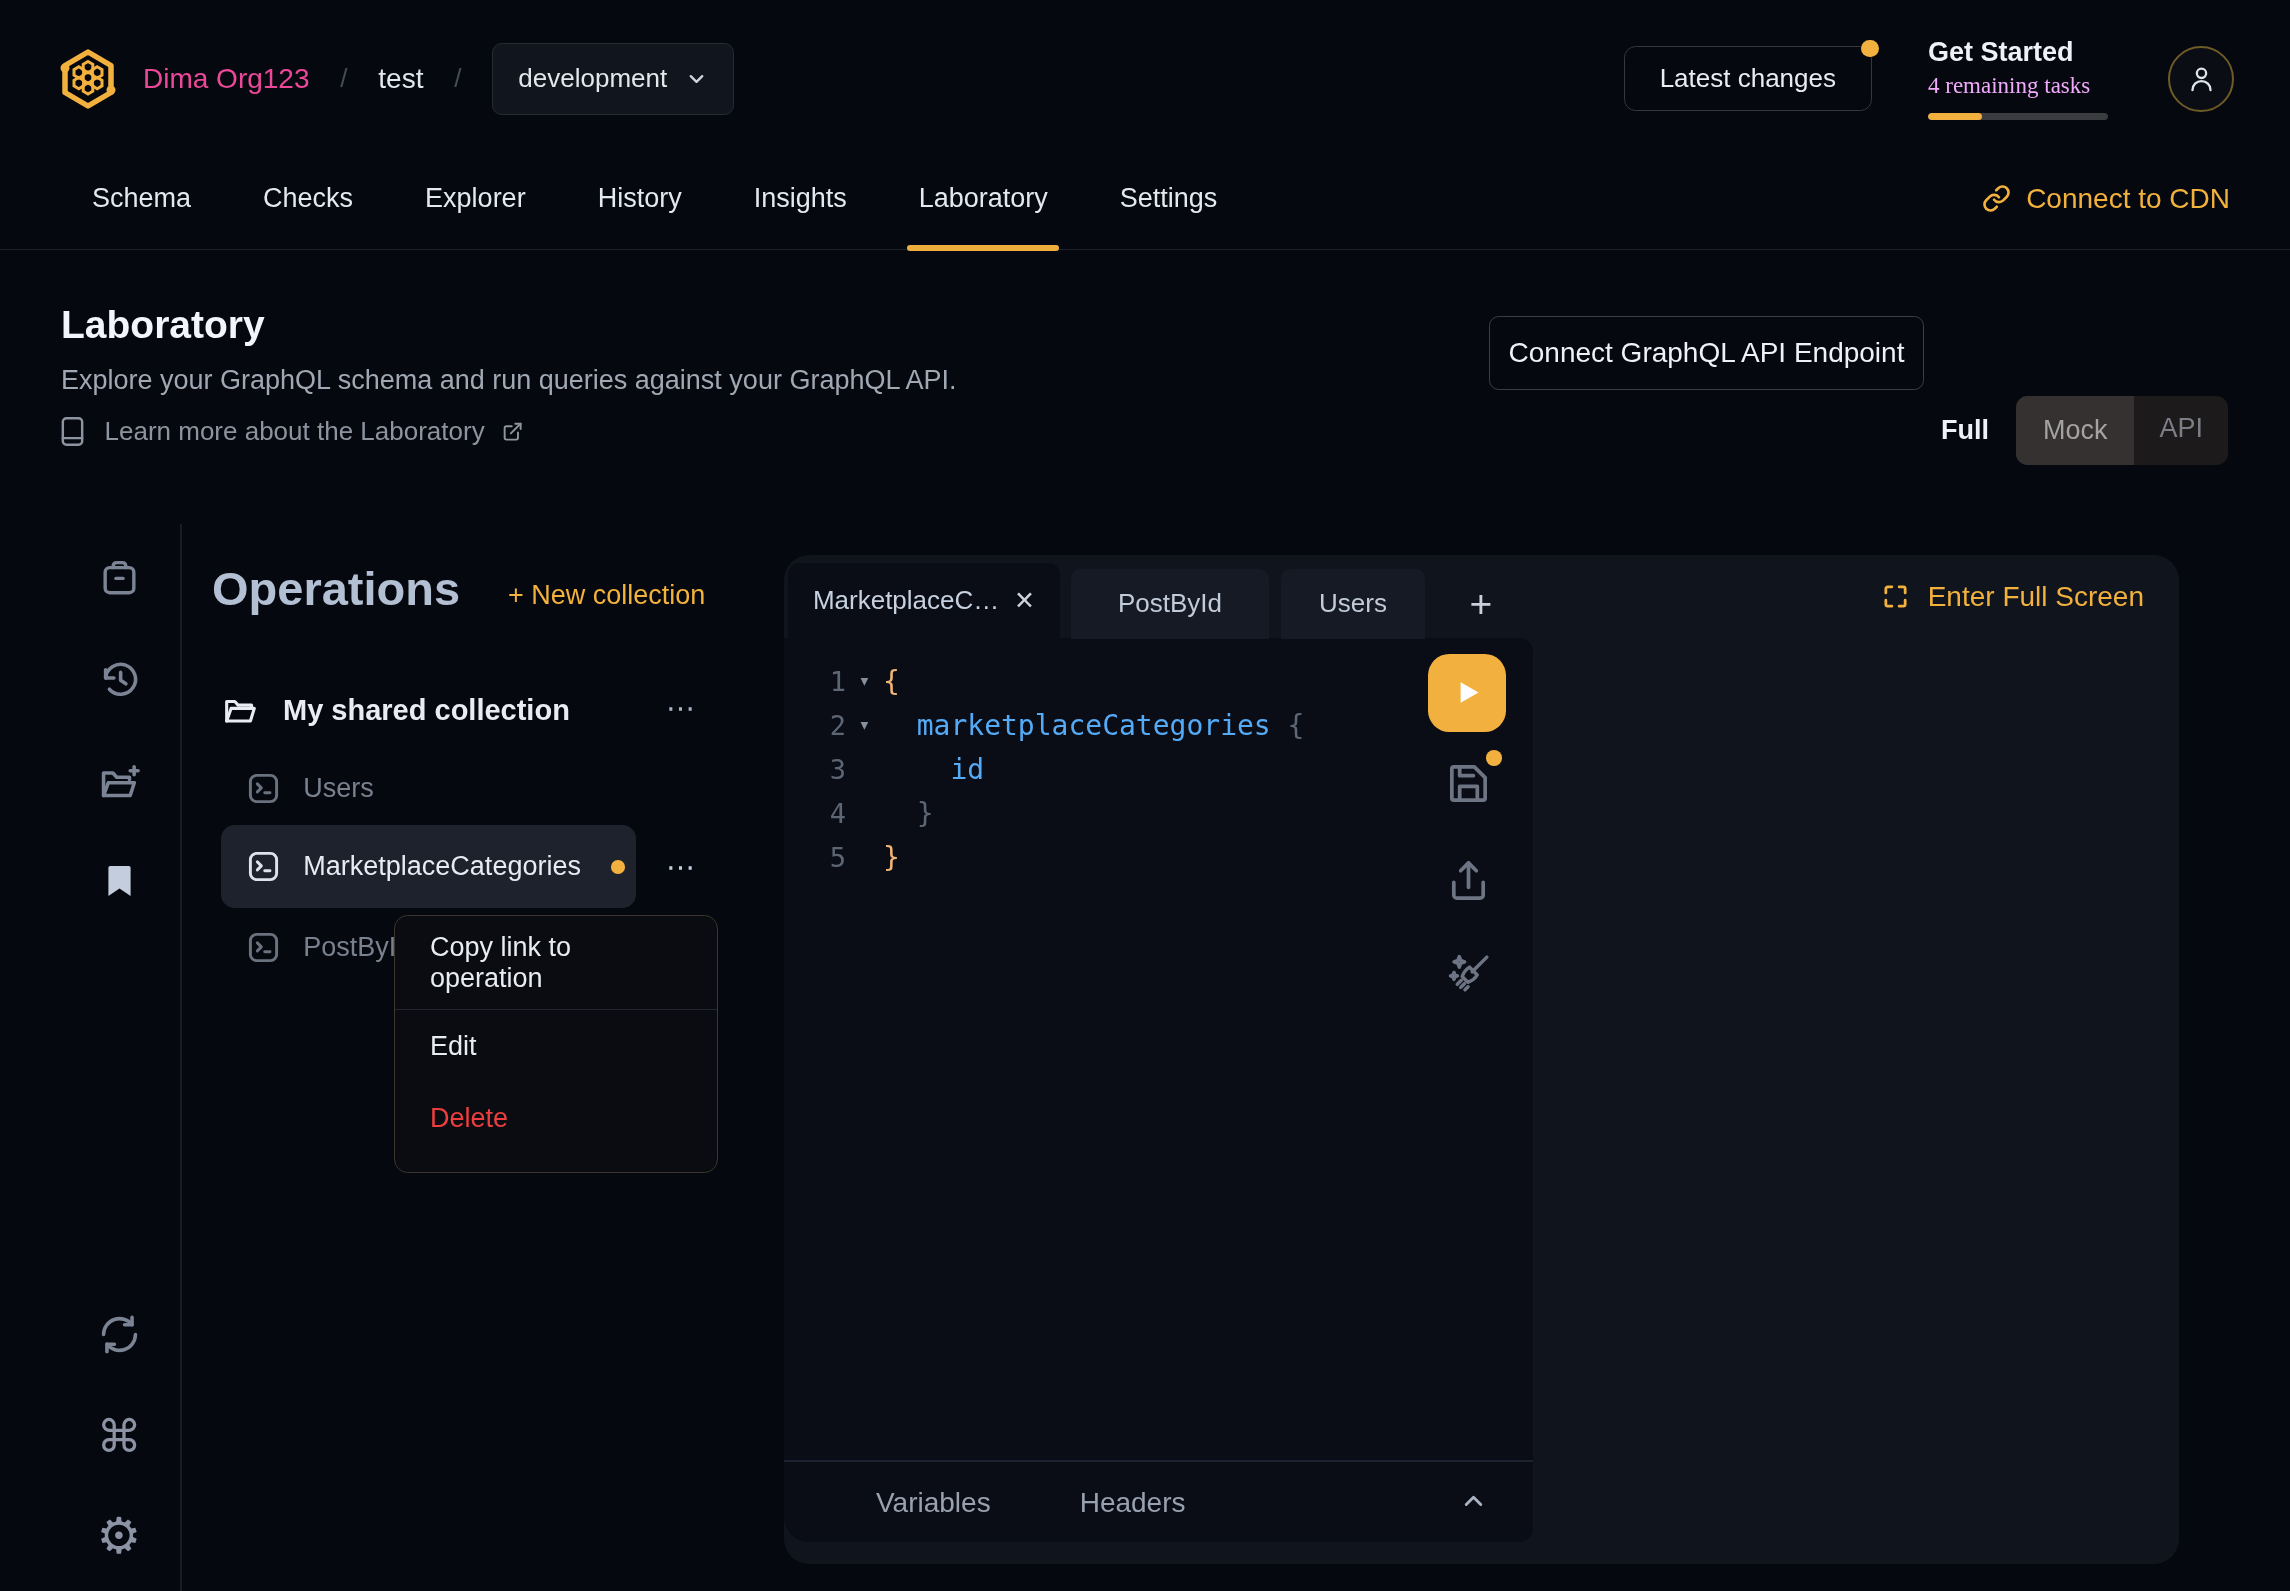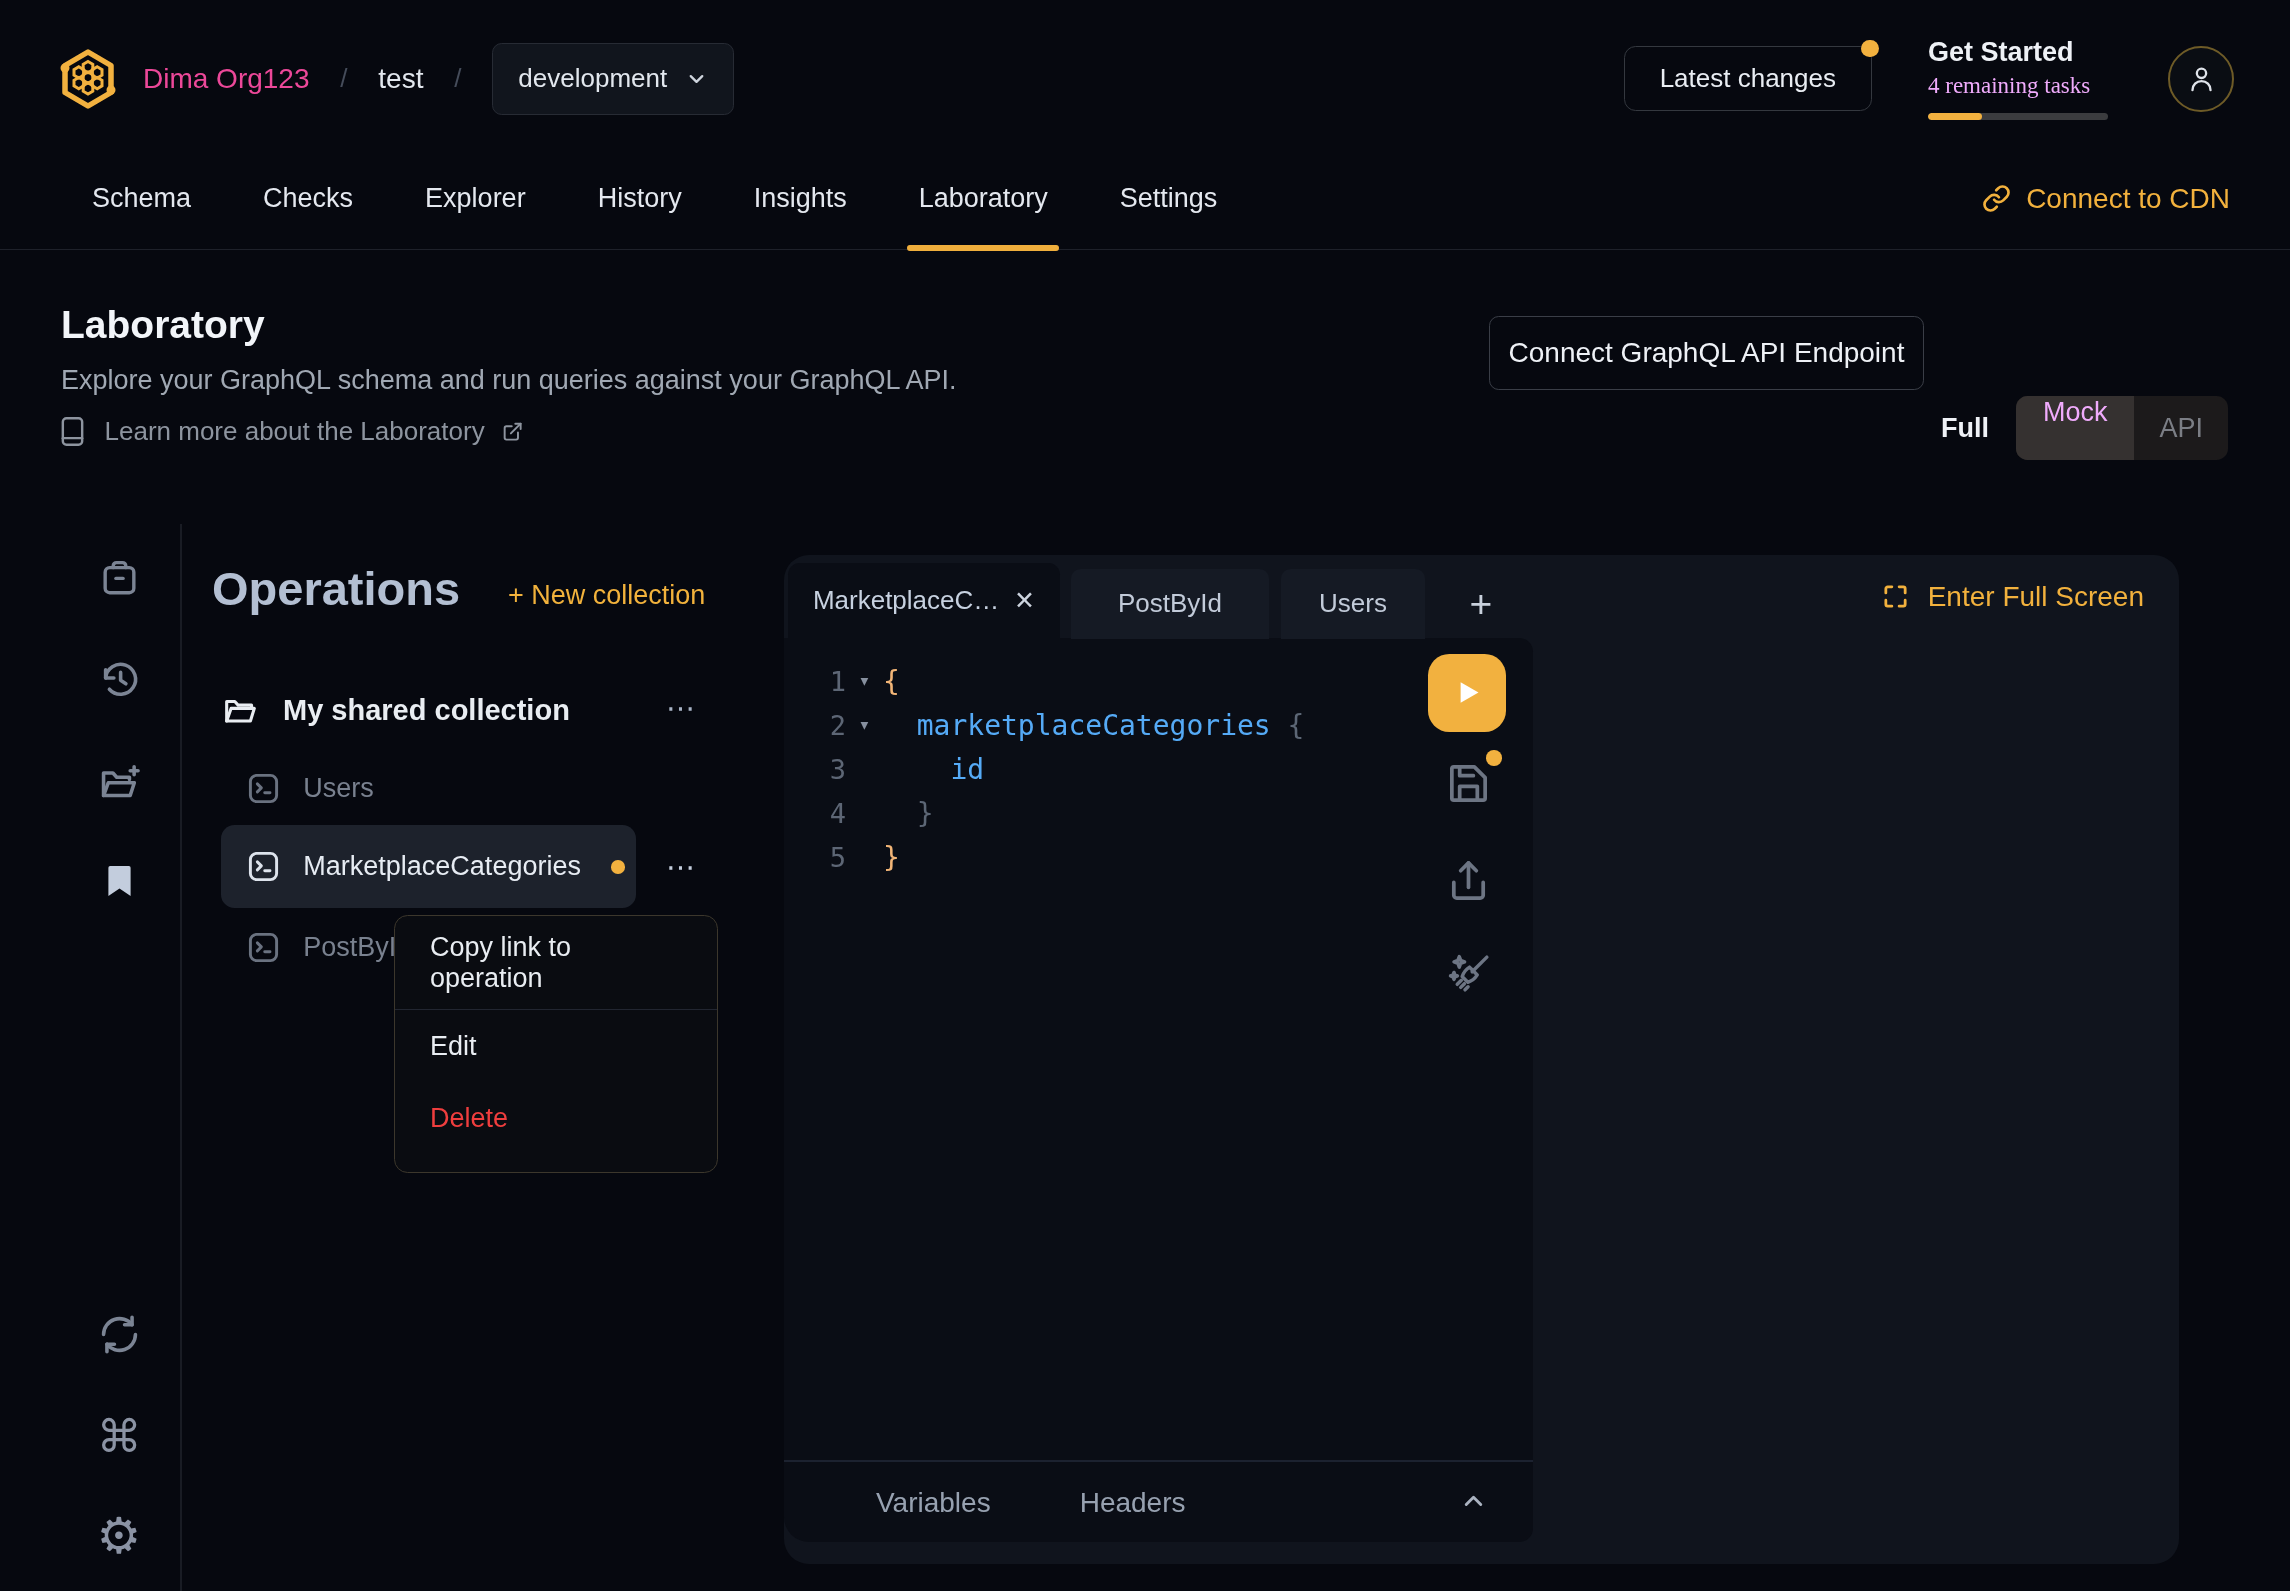--- a/index.html
+++ b/index.html
@@ -32,21 +32,21 @@
 
   
   .lab-title{position:absolute;left:61px;top:303px;font-size:39px;font-weight:700;color:#f2f5f9;}
   .lab-desc{position:absolute;left:61px;top:365px;font-size:27px;color:#a0a8b3;}
   .learn{position:absolute;left:58px;top:415px;display:flex;gap:17.5px;align-items:center;color:#8d949f;font-size:26px;cursor:pointer;}
   .connect-btn{position:absolute;left:1489px;top:316px;width:435px;height:74px;border:1.5px solid #3a3e47;border-radius:9.7px;display:flex;align-items:center;justify-content:center;font-size:28px;color:#eef1f6;background:transparent;cursor:pointer;}
   .mock-endpoint{position:absolute;left:1960px;top:316px;height:74px;display:flex;align-items:center;font-size:28px;color:#eef1f6;}
   .query-row{position:absolute;right:62px;top:396px;display:flex;align-items:center;gap:27px;}
   .query-label{font-size:27px;font-weight:700;color:#eef1f6;}
   .seg{display:flex;border-radius:11.6px;overflow:hidden;background:#1c1a1b;}
-  .seg-mock{padding:1px 27px;background:#353130;color:#f0abfc;font-size:27px;cursor:pointer;}
+  .seg-mock{padding:19px 27px;background:#353130;color:#a3a3a3;font-size:27px;cursor:pointer;}
   .seg-api{padding:16.5px 25px;color:#7b7e85;font-size:27px;cursor:pointer;}
 
   
   .vdiv{position:absolute;left:180px;top:524px;bottom:0;width:1.9px;background:#191c24;}
   .rail-btn{position:absolute;left:94px;width:50px;height:50px;display:flex;align-items:center;justify-content:center;color:#7b8494;cursor:pointer;}
   .rail-glyph{font-size:45px;color:#8b93a4;font-family:"DejaVu Sans",sans-serif;}
 
   
   .ops-title{position:absolute;left:212px;top:561px;font-size:47px;font-weight:700;color:#b3bfd2;}
   .new-coll{position:absolute;left:508px;top:580px;font-size:27px;color:#f2b23c;cursor:pointer;}

